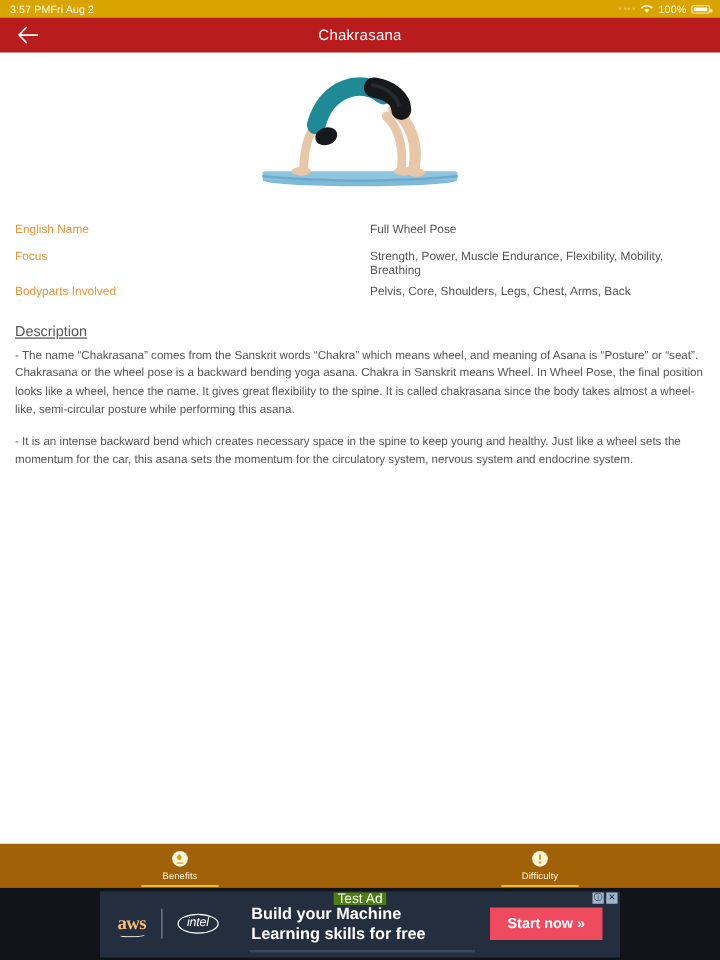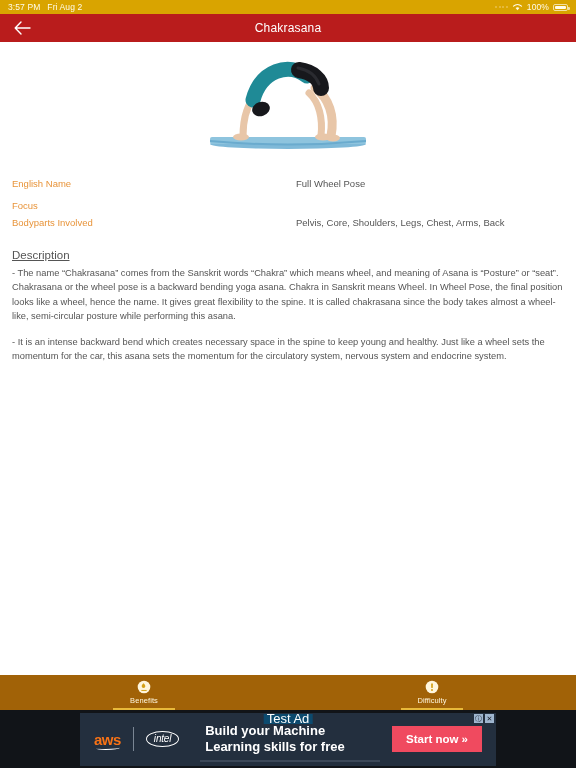--- a/index.html
+++ b/index.html
@@ -11,21 +11,21 @@
   }
   .screen { position: relative; width: 576px; height: 768px; background: #fff; }
 
   
   .statusbar {
     height: 14px; background: #D9A400;
     display: flex; align-items: center;
     padding: 0 8px; color: #fffbe8;
     font-size: 8.5px; letter-spacing: .1px;
   }
-  .sb-left { display: flex; align-items: center; gap: 7px; }
+  .sb-left { display: flex; align-items: center; }
   .sb-right { margin-left: auto; display: flex; align-items: center; gap: 4px; }
   .sb-dots { display: flex; gap: 1.5px; }
   .sb-dots i { width: 2px; height: 2px; background: #e8c14e; border-radius: 50%; display: block; }
   .wifi { display: block; }
   .batt {
     width: 15px; height: 7px; border: 1px solid #f3e0a0;
     border-radius: 2px; position: relative; display: block;
   }
   .batt:after {
     content: ""; position: absolute; right: -2.5px; top: 2px;
@@ -88,42 +88,42 @@
     position: absolute; left: 0; right: 0; bottom: 0;
     height: 58px; background: #111418;
     display: flex; align-items: center; justify-content: center;
   }
   .ad {
     width: 416px; height: 53px; background: #232F3E;
     position: relative; display: flex; align-items: center;
     padding: 0 14px; overflow: hidden;
   }
   .ad-logos { display: flex; align-items: center; gap: 12px; flex: 0 0 auto; }
-  .aws-logo { color: #f97316; font-size: 15px; font-weight: bold; letter-spacing: -.5px; position: relative; line-height: 1; }
+  .aws-logo { color: #fdba74; font-size: 15px; font-weight: bold; letter-spacing: -.5px; position: relative; line-height: 1; font-family: Liberation Serif, serif; }
   .aws-logo:after {
     content: ""; position: absolute; left: 2px; right: 1px; bottom: -3px;
     height: 3px; border-bottom: 1.5px solid #fff; border-radius: 0 0 60% 40%;
   }
   .ad-divider { width: 1px; height: 24px; background: #7a8694; }
   .intel-logo {
     color: #fff; font-size: 10px; font-style: italic;
     border: 1.2px solid #fff; border-radius: 50%;
     padding: 1px 7px 2px 7px; letter-spacing: -.2px;
   }
   .ad-copy {
     color: #fff; font-size: 13px; font-weight: bold;
     line-height: 1.25; margin-left: 26px; flex: 1;
   }
   .ad-cta {
     background: #F04A5F; color: #fff; font-size: 11.5px; font-weight: bold;
     padding: 7px 14px; white-space: nowrap; cursor: pointer;
   }
   .ad-testlabel {
     position: absolute; top: 1px; left: 50%; transform: translateX(-50%);
-    background: #0c4a6e; color: #fff; font-size: 13px;
+    background: #4d7c0f; color: #fff; font-size: 11px;
     padding: 0 3px; line-height: 10px;
   }
   .ad-corner { position: absolute; top: 1px; right: 2px; display: flex; gap: 2px; }
   .ad-ic {
     width: 9px; height: 9px; background: #9fb6cf; color: #1a2230;
     font-size: 7px; line-height: 9px; text-align: center; cursor: pointer;
   }
   .ad-underline {
     position: absolute; bottom: 4px; left: 120px; width: 180px; height: 2px;
     background: #3c4858;
@@ -192,20 +192,21 @@
     </svg>
   </div>
 
   <div class="details">
     <div class="drow">
       <div class="dlabel">English Name</div>
       <div class="dvalue">Full Wheel Pose</div>
     </div>
     <div class="drow tight">
       <div class="dlabel">Focus</div>
+      <div class="dvalue">Strength, Power, Muscle Endurance, Flexibility, Mobility, Breathing</div>
     </div>
     <div class="drow">
       <div class="dlabel">Bodyparts Involved</div>
       <div class="dvalue">Pelvis, Core, Shoulders, Legs, Chest, Arms, Back</div>
     </div>
   </div>
 
   <div class="desc-block">
     <div class="desc-title">Description</div>
     <p class="desc-p">- The name “Chakrasana” comes from the Sanskrit words “Chakra” which means wheel, and meaning of Asana is “Posture” or “seat”. Chakrasana or the wheel pose is a backward bending yoga asana. Chakra in Sanskrit means Wheel. In Wheel Pose, the final position looks like a wheel, hence the name. It gives great flexibility to the spine. It is called chakrasana since the body takes almost a wheel-like, semi-circular posture while performing this asana.</p>

